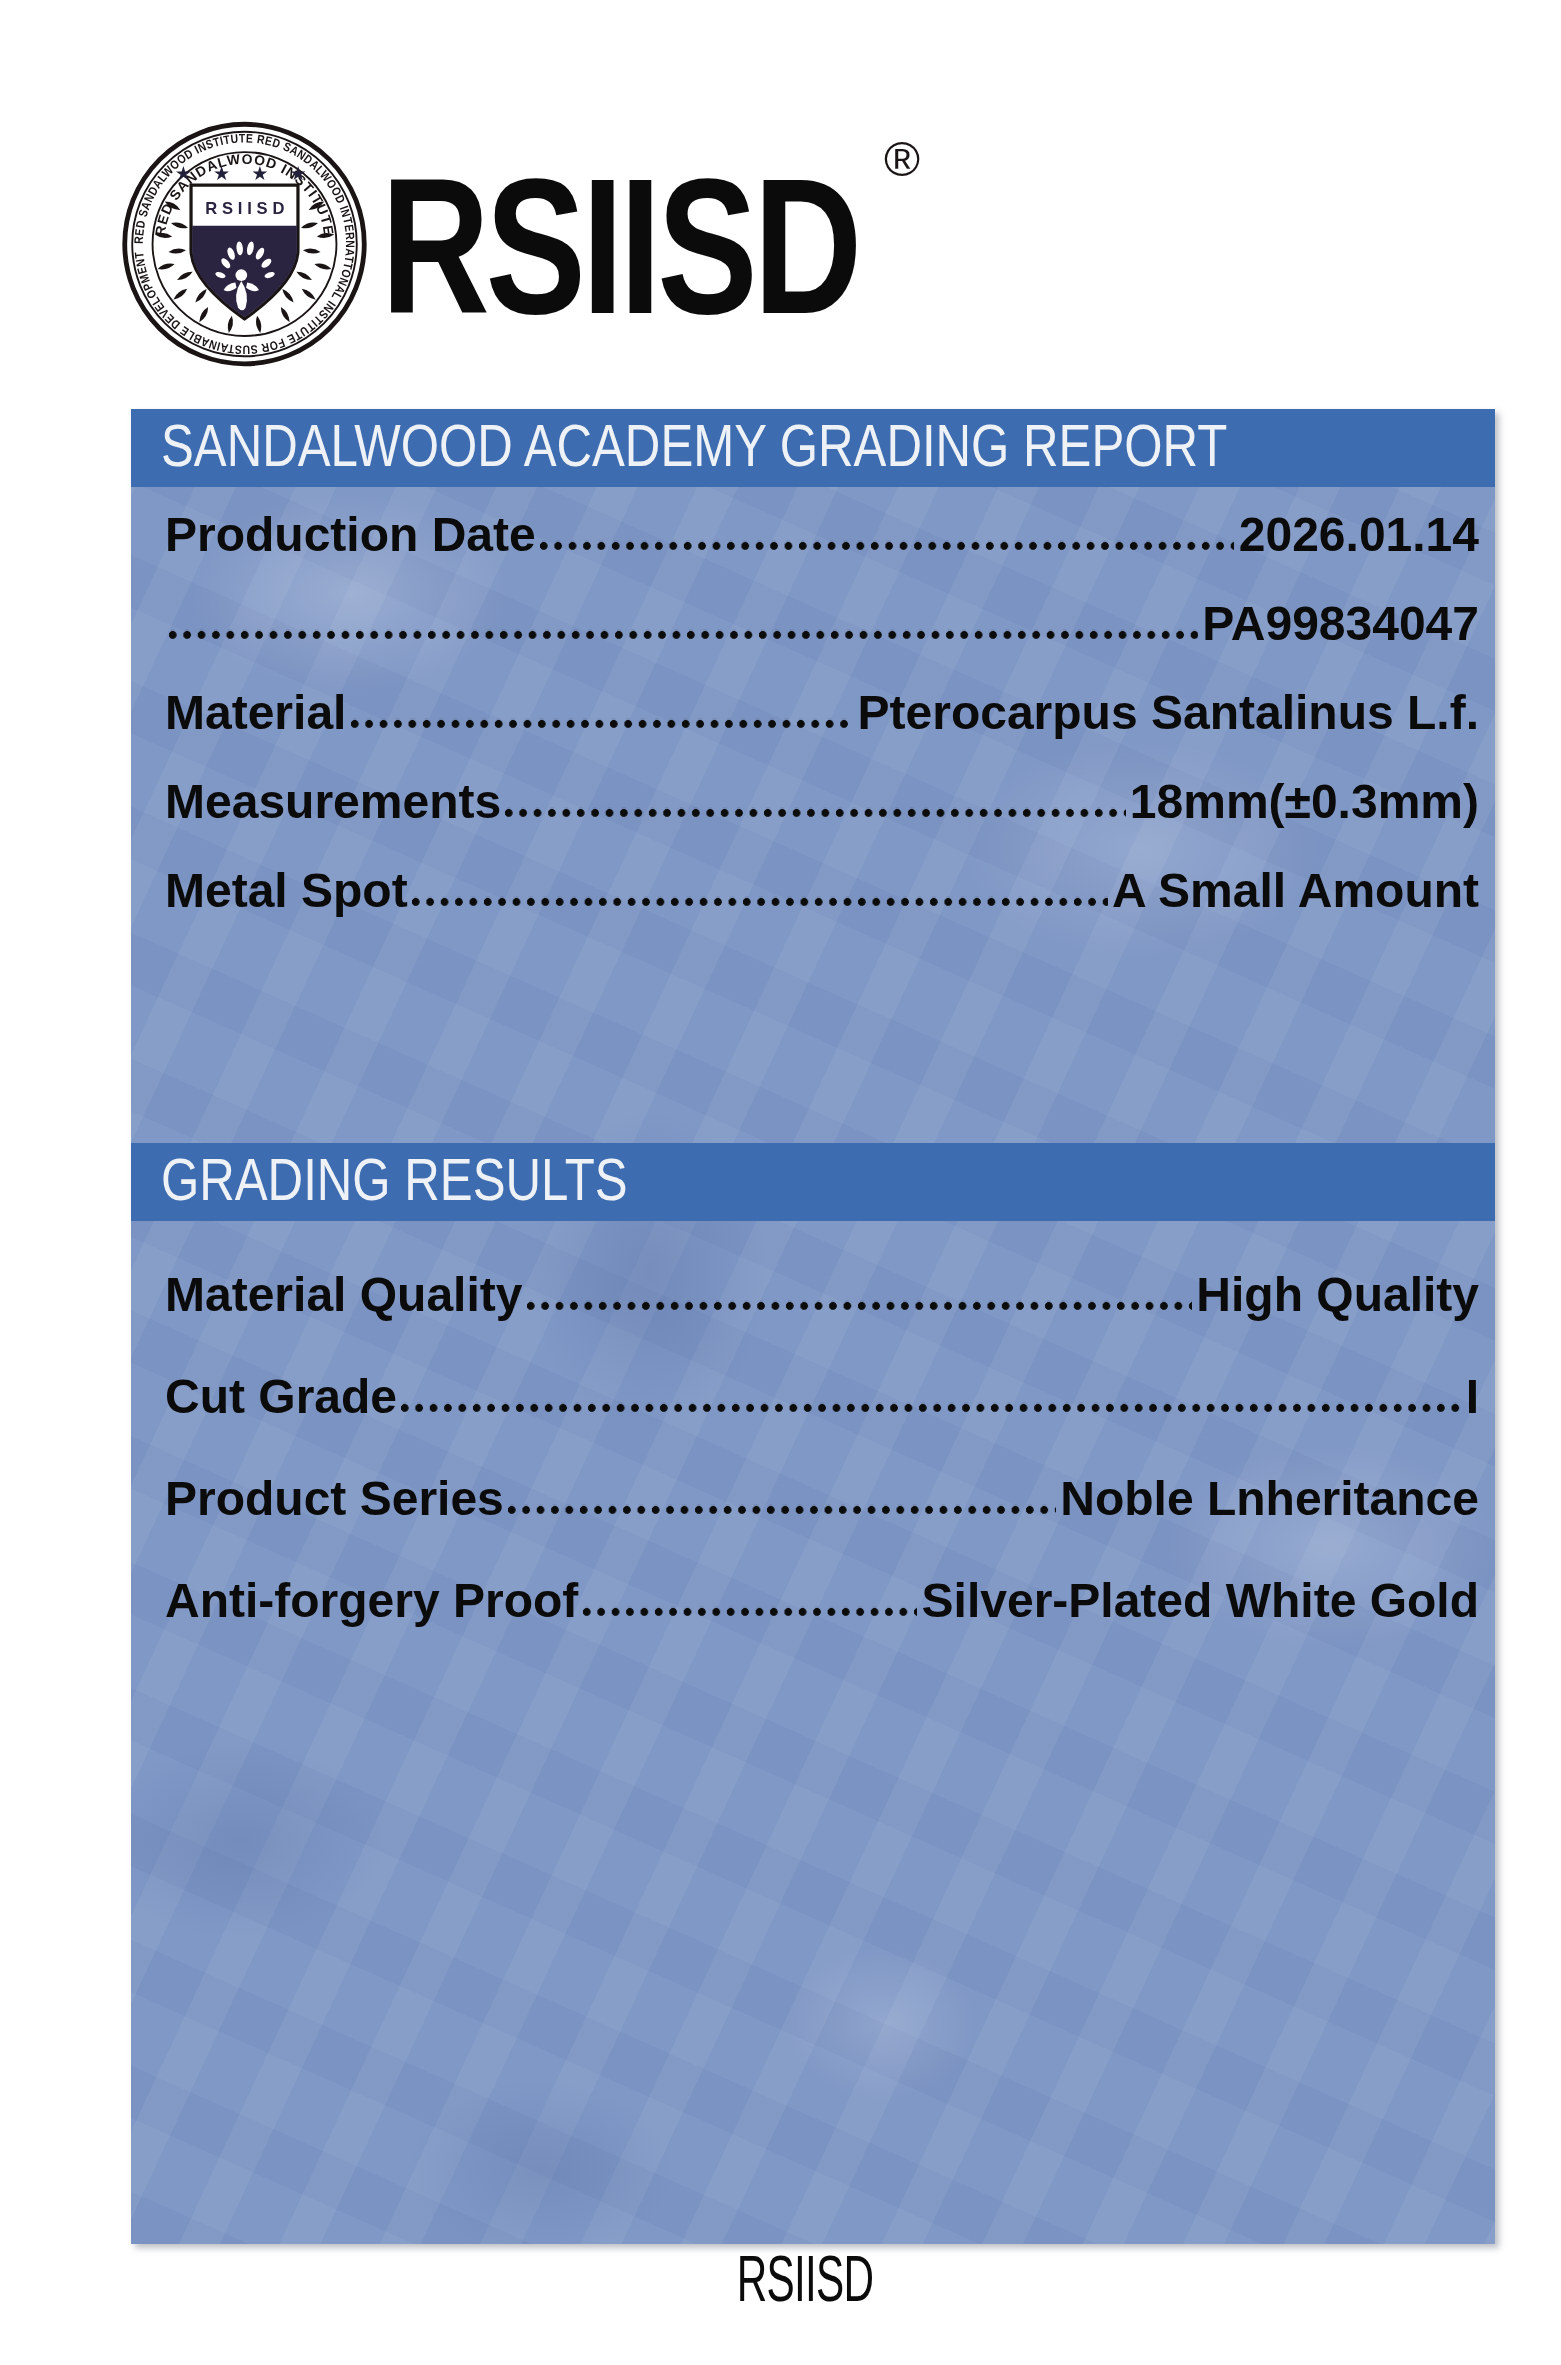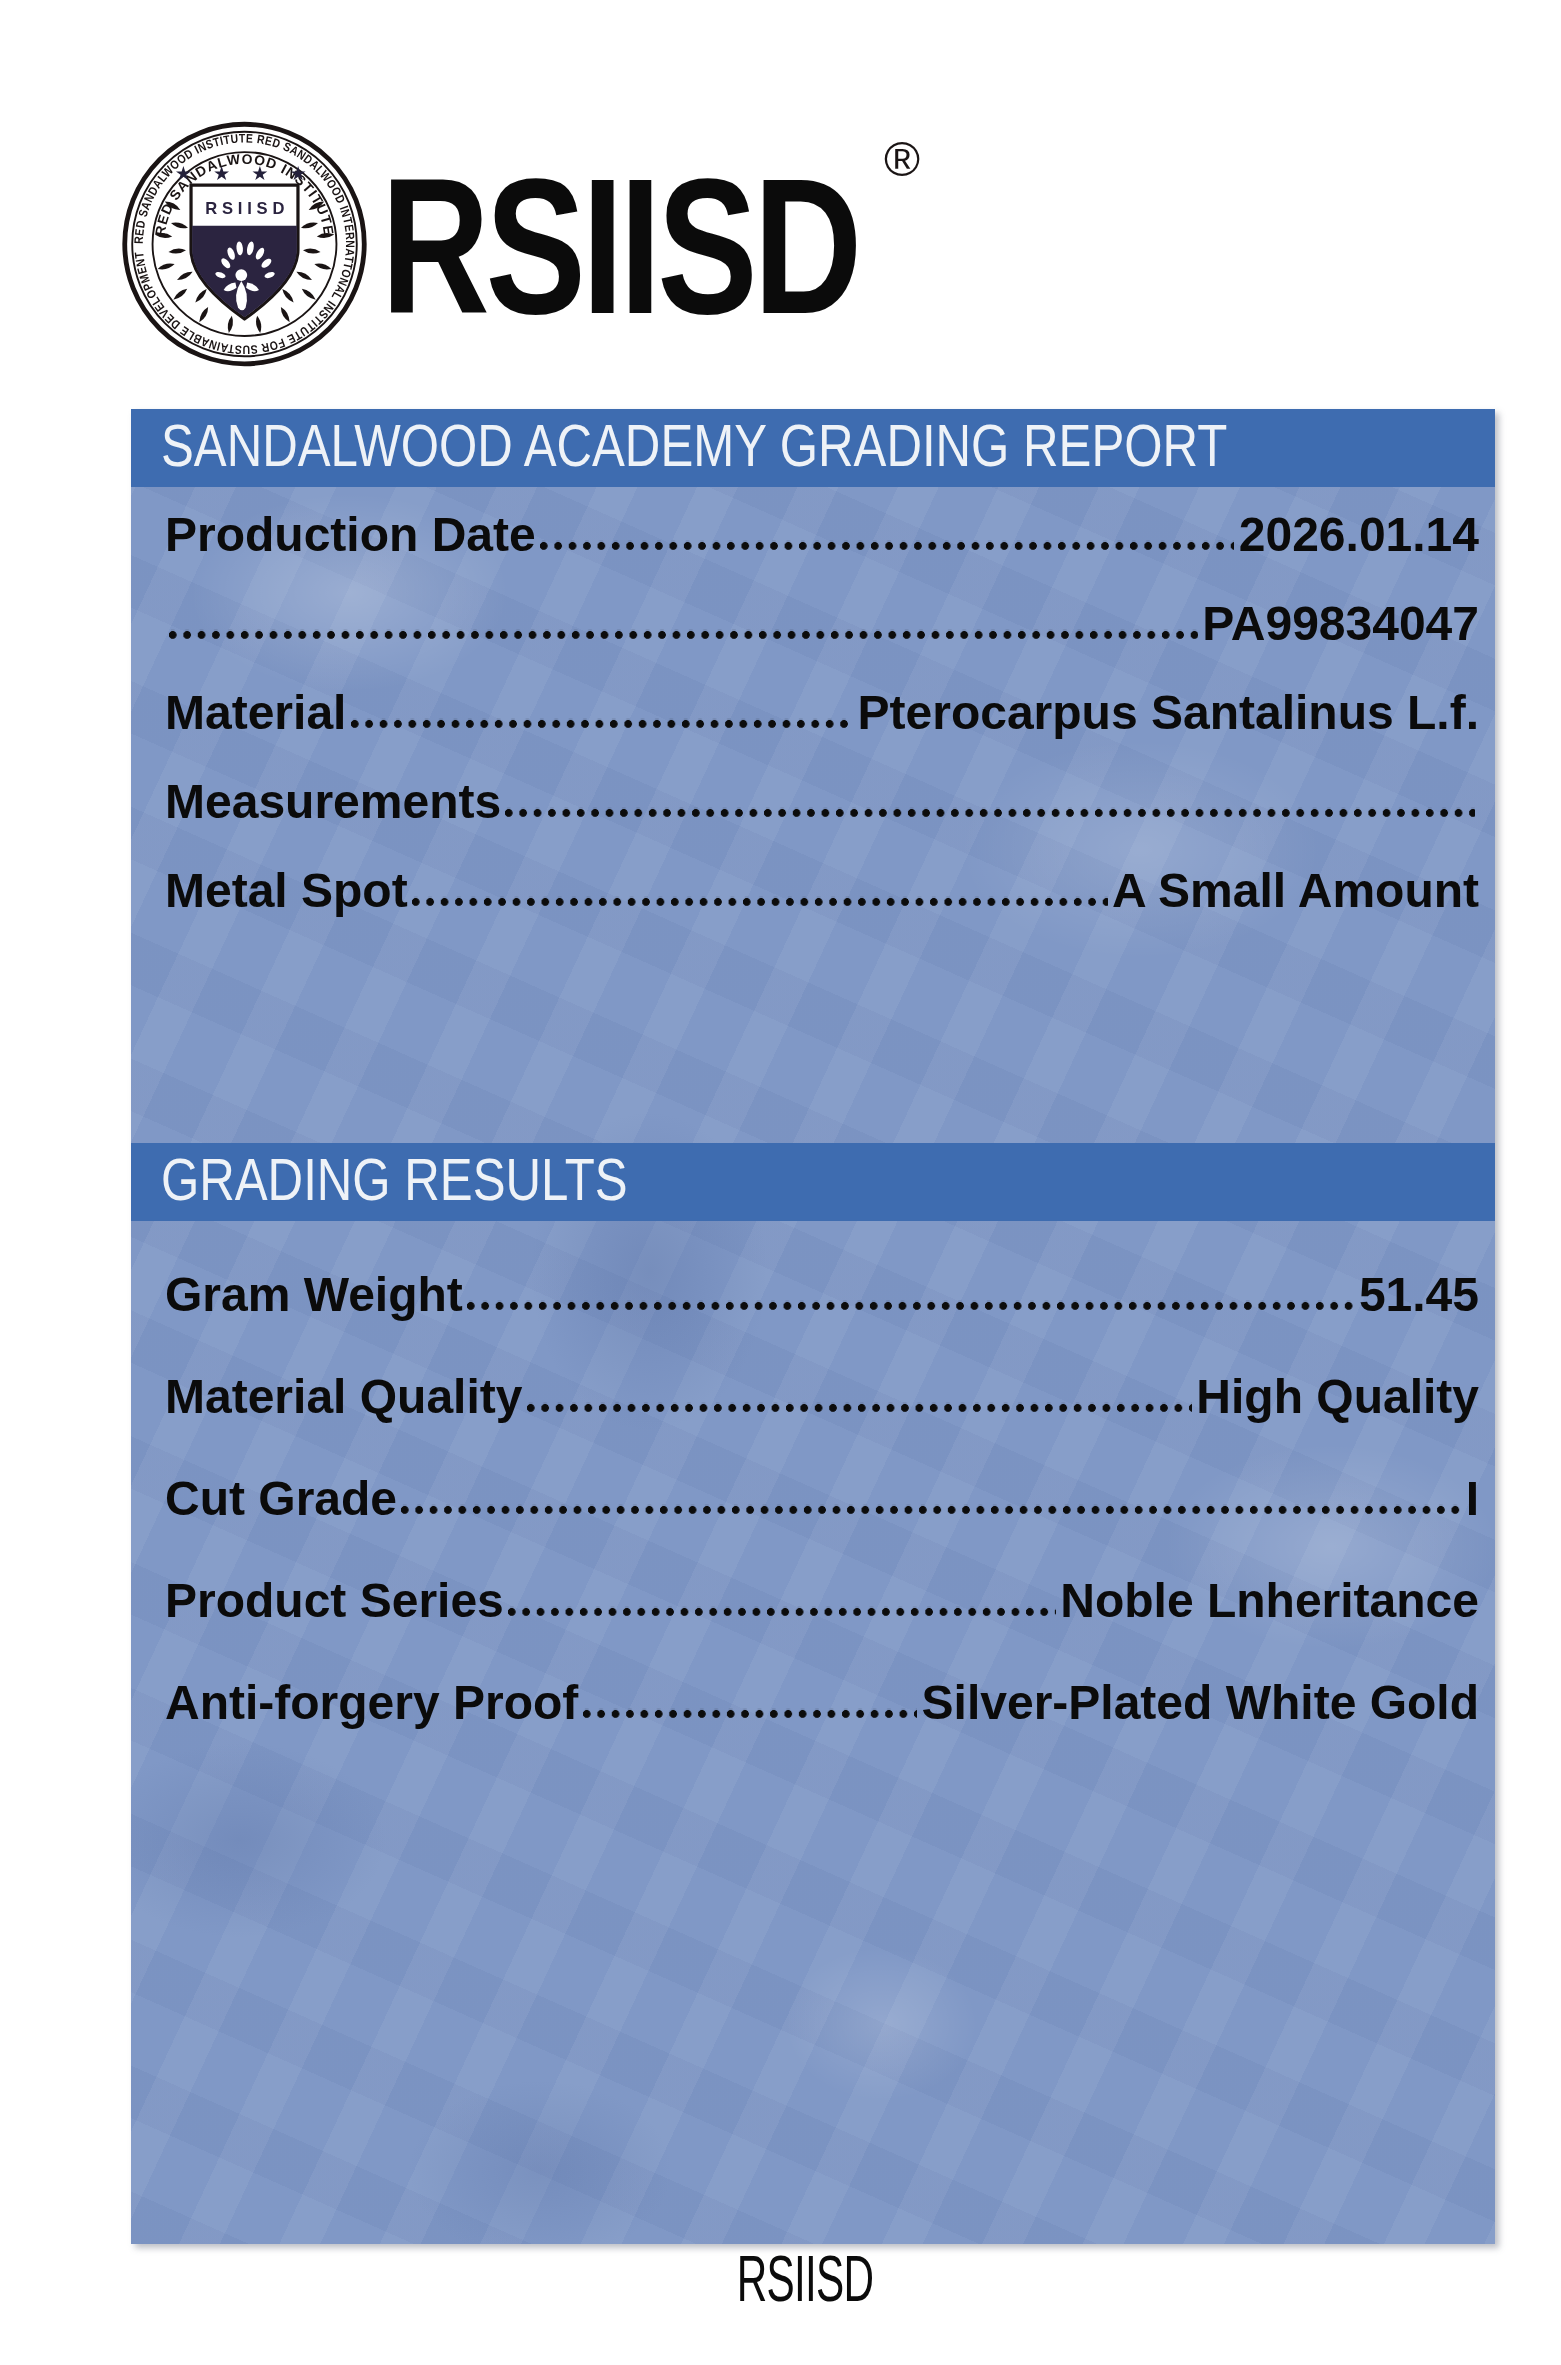--- a/index.html
+++ b/index.html
@@ -167,38 +167,34 @@
         <span class="val">PA99834047</span>
       </div>
       <div class="row">
         <span class="lbl">Material</span>
         <span class="dots"></span>
         <span class="val">Pterocarpus Santalinus L.f.</span>
       </div>
       <div class="row">
         <span class="lbl">Measurements</span>
         <span class="dots"></span>
+        <span class="val">18mm(±0.3mm)</span>
       </div>
       <div class="row">
         <span class="lbl">Metal Spot</span>
         <span class="dots"></span>
         <span class="val">A Small Amount</span>
       </div>
     </div>
 
     <div class="bar" style="margin-top:211px;">
       <span class="bar-text">GRADING RESULTS</span>
     </div>
 
     <div class="rows sec2">
-      <div class="row">
-        <span class="lbl">Gram Weight</span>
-        <span class="dots"></span>
-        <span class="val">51.45</span>
-      </div>
       <div class="row">
         <span class="lbl">Material Quality</span>
         <span class="dots"></span>
         <span class="val">High Quality</span>
       </div>
       <div class="row">
         <span class="lbl">Cut Grade</span>
         <span class="dots"></span>
         <span class="val">I</span>
       </div>

